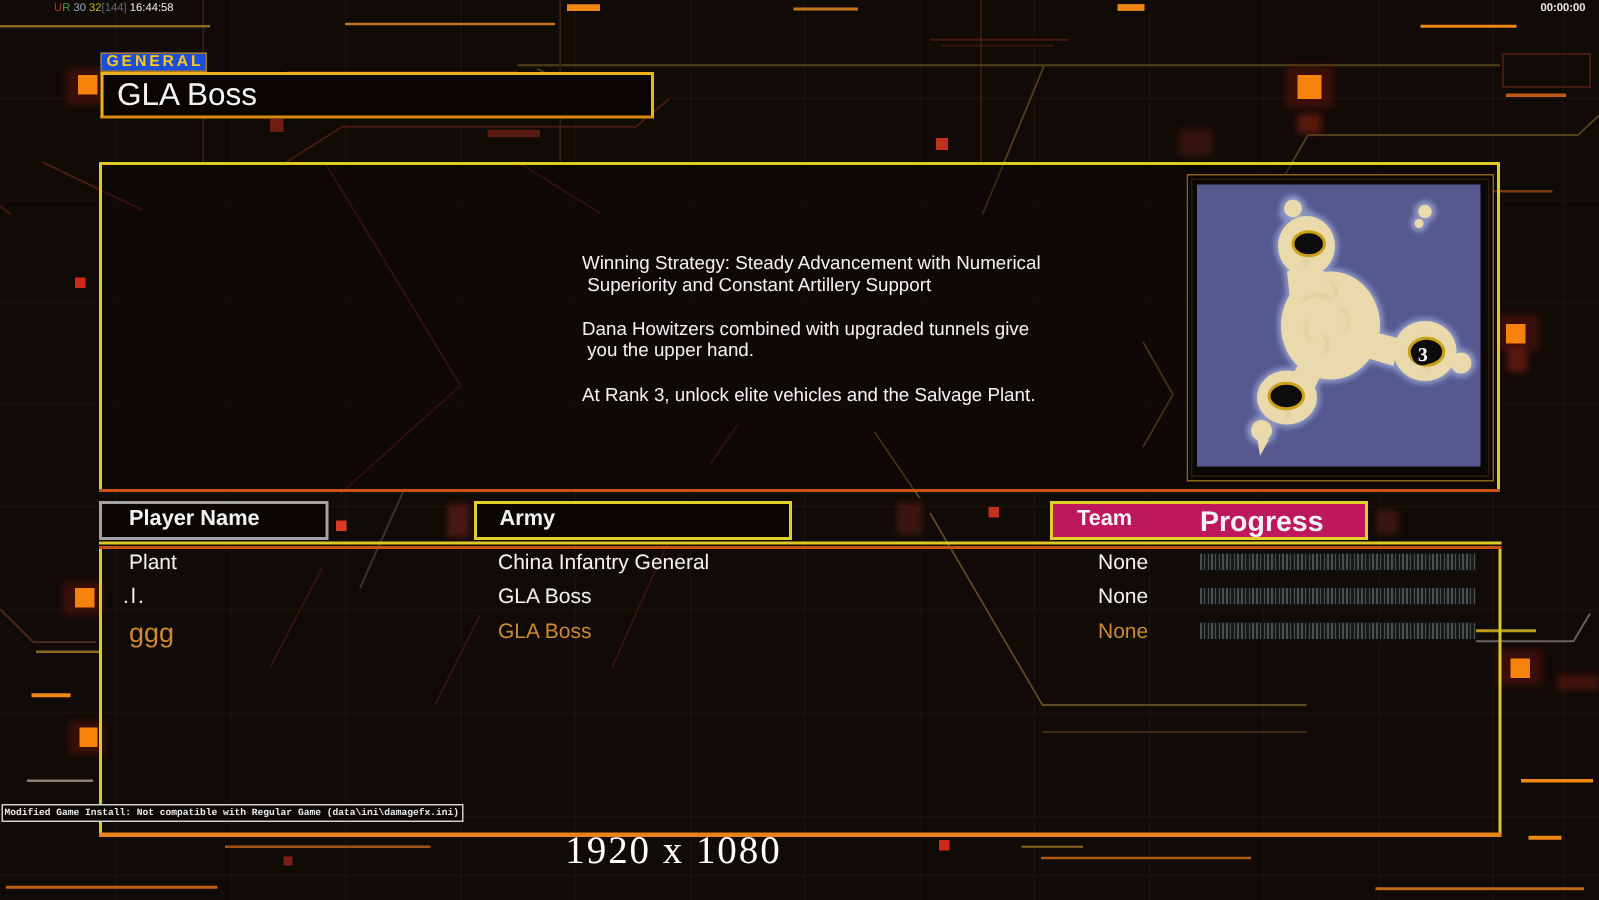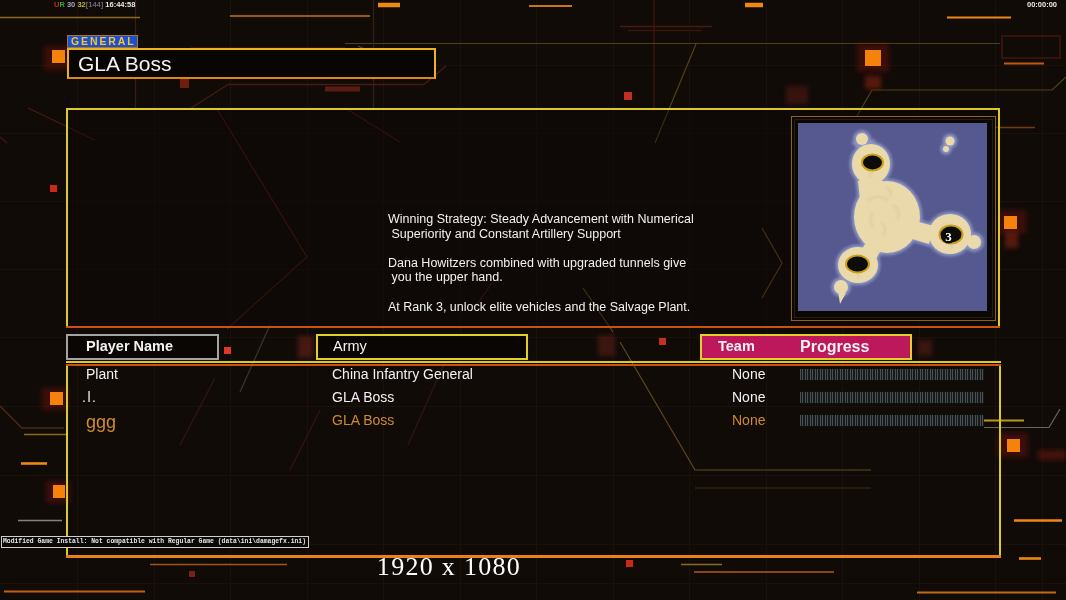--- a/index.html
+++ b/index.html
@@ -102,36 +102,36 @@
     <rect x="626" y="560" width="7" height="7" fill="#d02818"></rect>
     <rect x="189" y="571" width="6" height="6" fill="#7a2018"></rect>
 
     <rect x="298" y="336" width="15" height="22" fill="#5a1c12" opacity="0.75" filter="url(#bgblur)"></rect>
     <rect x="598" y="335" width="17" height="21" fill="#5a1c12" opacity="0.6" filter="url(#bgblur)"></rect>
     <rect x="918" y="340" width="14" height="16" fill="#5a1c12" opacity="0.6" filter="url(#bgblur)"></rect>
     <rect x="786" y="86" width="22" height="18" fill="#5a1c12" opacity="0.5" filter="url(#bgblur)"></rect>
   </g>
 </svg>
 
-<div class="abs" style="left:20px;top:0px;font-size:7.5px;font-weight:bold;letter-spacing:0px;color:#e8e8e8;font-family:'Liberation Sans',sans-serif;padding-left:34px;"><span style="color:#c03020">U</span><span style="color:#30a830">R</span> <span style="color:#a0a8c0">30</span> <span style="color:#c8b820">32</span><span style="color:#686880">[144]</span> <span style="color:#e8e8e8">16:44:58</span></div>
+<div class="abs" style="left:2px;top:0px;font-size:7.5px;font-weight:normal;letter-spacing:0px;color:#e8e8e8;font-family:'Liberation Sans',sans-serif;padding-left:34px;"><span style="color:#c03020">U</span><span style="color:#30a830">R</span> <span style="color:#a0a8c0">30</span> <span style="color:#c8b820">32</span><span style="color:#686880">[144]</span> <span style="color:#e8e8e8">16:44:58</span></div>
 
 <div class="abs" style="left:1027px;top:0px;font-size:7.5px;font-weight:bold;color:#e8e8e8;">00:00:00</div>
 
 <div class="abs" style="left:67px;top:35px;width:66px;height:11px;background:#1d4ed8;border:1px solid #a87818;color:#f8c81c;font-size:10.5px;font-weight:bold;letter-spacing:1.9px;line-height:11px;padding-left:3px;">GENERAL</div>
 
 <div class="abs" style="left:67px;top:48px;width:365px;height:27px;background:#080503;border:2px solid #eeb31a;border-bottom-color:#d98a12;">
 
   <div class="abs" style="left:9px;top:2px;font-size:21px;color:#f4f4f4;">GLA Boss</div>
 </div>
 
 <div class="abs" style="left:66px;top:108px;width:930px;height:217px;border:2px solid #ddca25;border-bottom:none;background:rgba(8,4,2,0.35);"></div>
 
 <div class="abs" style="left:66px;top:326px;width:934px;height:2px;background:#cc5210;"></div>
 
-<div class="abs" style="left:388px;top:168px;font-size:12.5px;line-height:14.6px;color:#f2f2f2;white-space:pre;margin-top:44px;">Winning Strategy: Steady Advancement with Numerical
+<div class="abs" style="left:388px;top:168px;font-size:12.5px;line-height:14.6px;color:#f2f2f2;white-space:pre;">Winning Strategy: Steady Advancement with Numerical
  Superiority and Constant Artillery Support
 
 Dana Howitzers combined with upgraded tunnels give
  you the upper hand.
 
 At Rank 3, unlock elite vehicles and the Salvage Plant.</div>
 
 <div class="abs" style="left:791px;top:116px;">
 <svg width="206" height="206" viewBox="0 0 206 206">
   <defs>
@@ -198,26 +198,26 @@
     <text x="150.5" y="117.5" text-anchor="middle" font-family="Liberation Serif,serif" font-size="13" font-weight="bold" fill="#ffffff">3</text>
   </g>
 </svg>
 </div>
 
 <div class="abs" style="left:66px;top:334px;width:149px;height:22px;border:2px solid #a3a3a3;background:#0a0603;">
   <div class="abs" style="left:18px;top:2px;font-size:14.5px;font-weight:bold;color:#f2f2f2;">Player Name</div>
 </div>
 
 <div class="abs" style="left:316px;top:334px;width:208px;height:22px;border:2px solid #e2cf28;background:#0a0603;">
-  <div class="abs" style="left:15px;top:2px;font-size:14.5px;font-weight:normal;color:#f2f2f2;">Army</div>
+  <div class="abs" style="left:15px;top:2px;font-size:14.5px;font-weight:bold;color:#f2f2f2;">Army</div>
 </div>
 
 <div class="abs" style="left:700px;top:334px;width:208px;height:22px;border:2px solid #e2cf28;background:#be185d;">
   <div class="abs" style="left:16px;top:2px;font-size:14.5px;font-weight:bold;color:#f2f2f2;">Team</div>
-  <div class="abs" style="left:98px;top:2px;font-size:16px;font-weight:bold;color:#f2f2f2;">Progress</div>
+  <div class="abs" style="left:98px;top:2px;font-size:19px;font-weight:bold;color:#f2f2f2;">Progress</div>
 </div>
 
 <div class="abs" style="left:66px;top:361px;width:935px;height:2px;background:#ddca25;"></div>
 
 <div class="abs" style="left:66px;top:364px;width:935px;height:2px;background:#cc5210;"></div>
 
 <div class="abs" style="left:66px;top:366px;width:935px;height:190px;border-left:2px solid #ddca25;border-right:2px solid #ddca25;box-sizing:border-box;"></div>
 
 <div class="abs" style="left:66px;top:555px;width:935px;height:2.5px;background:#e8821a;"></div>
 

